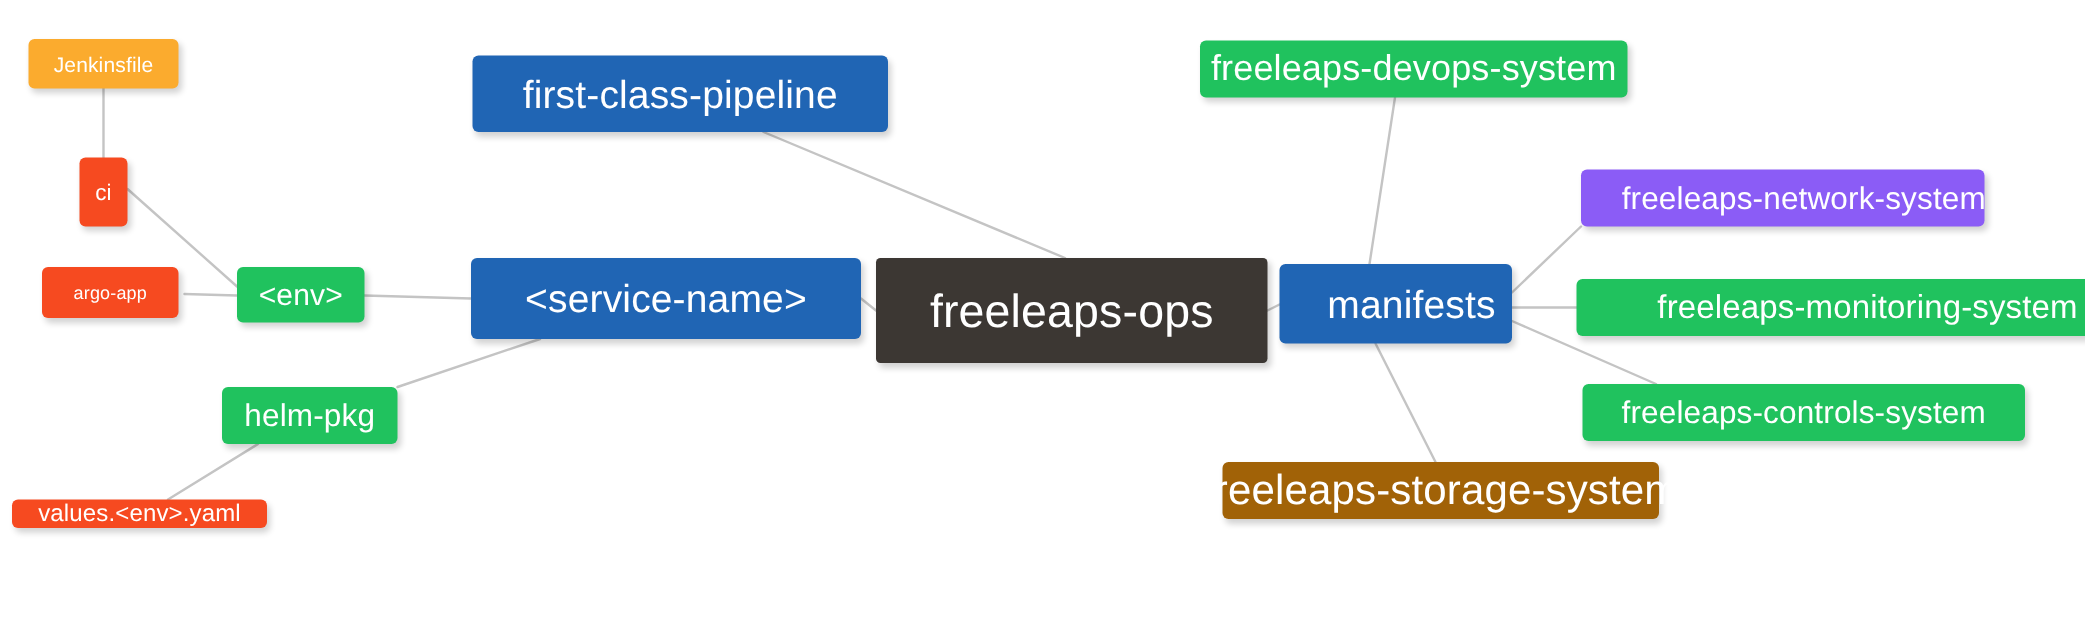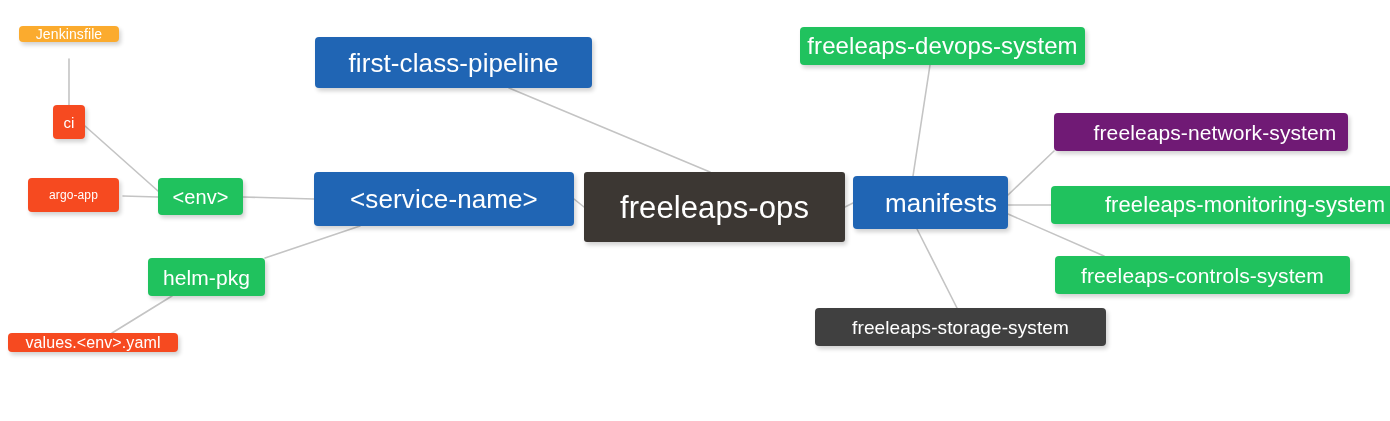--- a/index.html
+++ b/index.html
@@ -58,23 +58,23 @@
       <path d="M 1008 214 L 1104 256" stroke="#c4c4c4" stroke-width="1.6" fill="none" stroke-linecap="round"></path>
       <path d="M 917 229 L 957 308" stroke="#c4c4c4" stroke-width="1.6" fill="none" stroke-linecap="round"></path>
     </svg>
   <div id="node-layer">
       <div class="node root" style="left: 584px; top: 172px; width: 261px; height: 70px; background: rgb(60, 55, 51); font-size: 31px; text-align: right;">freeleaps-ops</div>
       <div class="node" style="left: 314px; top: 172px; width: 260px; height: 54px; background: rgb(32, 101, 180); font-size: 26px;">&lt;service-name&gt;</div>
       <div class="node" style="left: 315px; top: 37px; width: 277px; height: 51px; background: rgb(32, 101, 180); font-size: 26px; text-align: right;">first-class-pipeline</div>
       <div class="node" style="left: 853px; top: 176px; width: 155px; height: 53px; background: rgb(32, 101, 180); font-size: 26px; padding-left: 21px;">manifests</div>
       <div class="node" style="left: 158px; top: 178px; width: 85px; height: 37px; background: rgb(32, 194, 94); font-size: 20px;">&lt;env&gt;</div>
       <div class="node" style="left: 148px; top: 258px; width: 117px; height: 38px; background: rgb(32, 194, 94); font-size: 21px;">helm-pkg</div>
-      <div class="node" style="left: 53px; top: 105px; width: 32px; height: 34px; background: rgb(246, 74, 32); font-size: 15px;">ci</div>
-      <div class="node" style="left: 19px; top: 26px; width: 100px; height: 16px; background: rgb(251, 171, 46); font-size: 14px;">Jenkinsfile</div>
+      <div class="node" style="left: 53px; top: 105px; width: 32px; height: 46px; background: rgb(246, 74, 32); font-size: 15px;">ci</div>
+      <div class="node" style="left: 19px; top: 26px; width: 100px; height: 33px; background: rgb(251, 171, 46); font-size: 14px;">Jenkinsfile</div>
       <div class="node" style="left: 28px; top: 178px; width: 91px; height: 34px; background: rgb(246, 74, 32); font-size: 12px;">argo-app</div>
       <div class="node" style="left: 8px; top: 333px; width: 170px; height: 19px; background: rgb(246, 74, 32); font-size: 16px;">values.&lt;env&gt;.yaml</div>
       <div class="node" style="left: 800px; top: 27px; width: 285px; height: 38px; background: rgb(32, 194, 94); font-size: 24px;">freeleaps-devops-system</div>
-      <div class="node" style="left: 1054px; top: 113px; width: 294px; height: 38px; background: #701a75; font-size: 21px; padding-left: 28px;">freeleaps-network-system</div>
+      <div class="node" style="left: 1054px; top: 113px; width: 269px; height: 38px; background: #8b5cf6; font-size: 21px; padding-left: 28px;">freeleaps-network-system</div>
       <div class="node" style="left: 1051px; top: 186px; width: 388px; height: 38px; background: rgb(32, 194, 94); font-size: 22px;">freeleaps-monitoring-system</div>
       <div class="node" style="left: 1055px; top: 256px; width: 295px; height: 38px; background: rgb(32, 194, 94); font-size: 21px;">freeleaps-controls-system</div>
-      <div class="node" style="left: 815px; top: 308px; width: 291px; height: 38px; background: #404040; font-size: 19px; text-align: right;">freeleaps-storage-system</div>
+      <div class="node" style="left: 815px; top: 308px; width: 291px; height: 38px; background: #a16207; font-size: 28px; text-align: right;">freeleaps-storage-system</div>
     </div>
 </div>
 
 </body></html>

